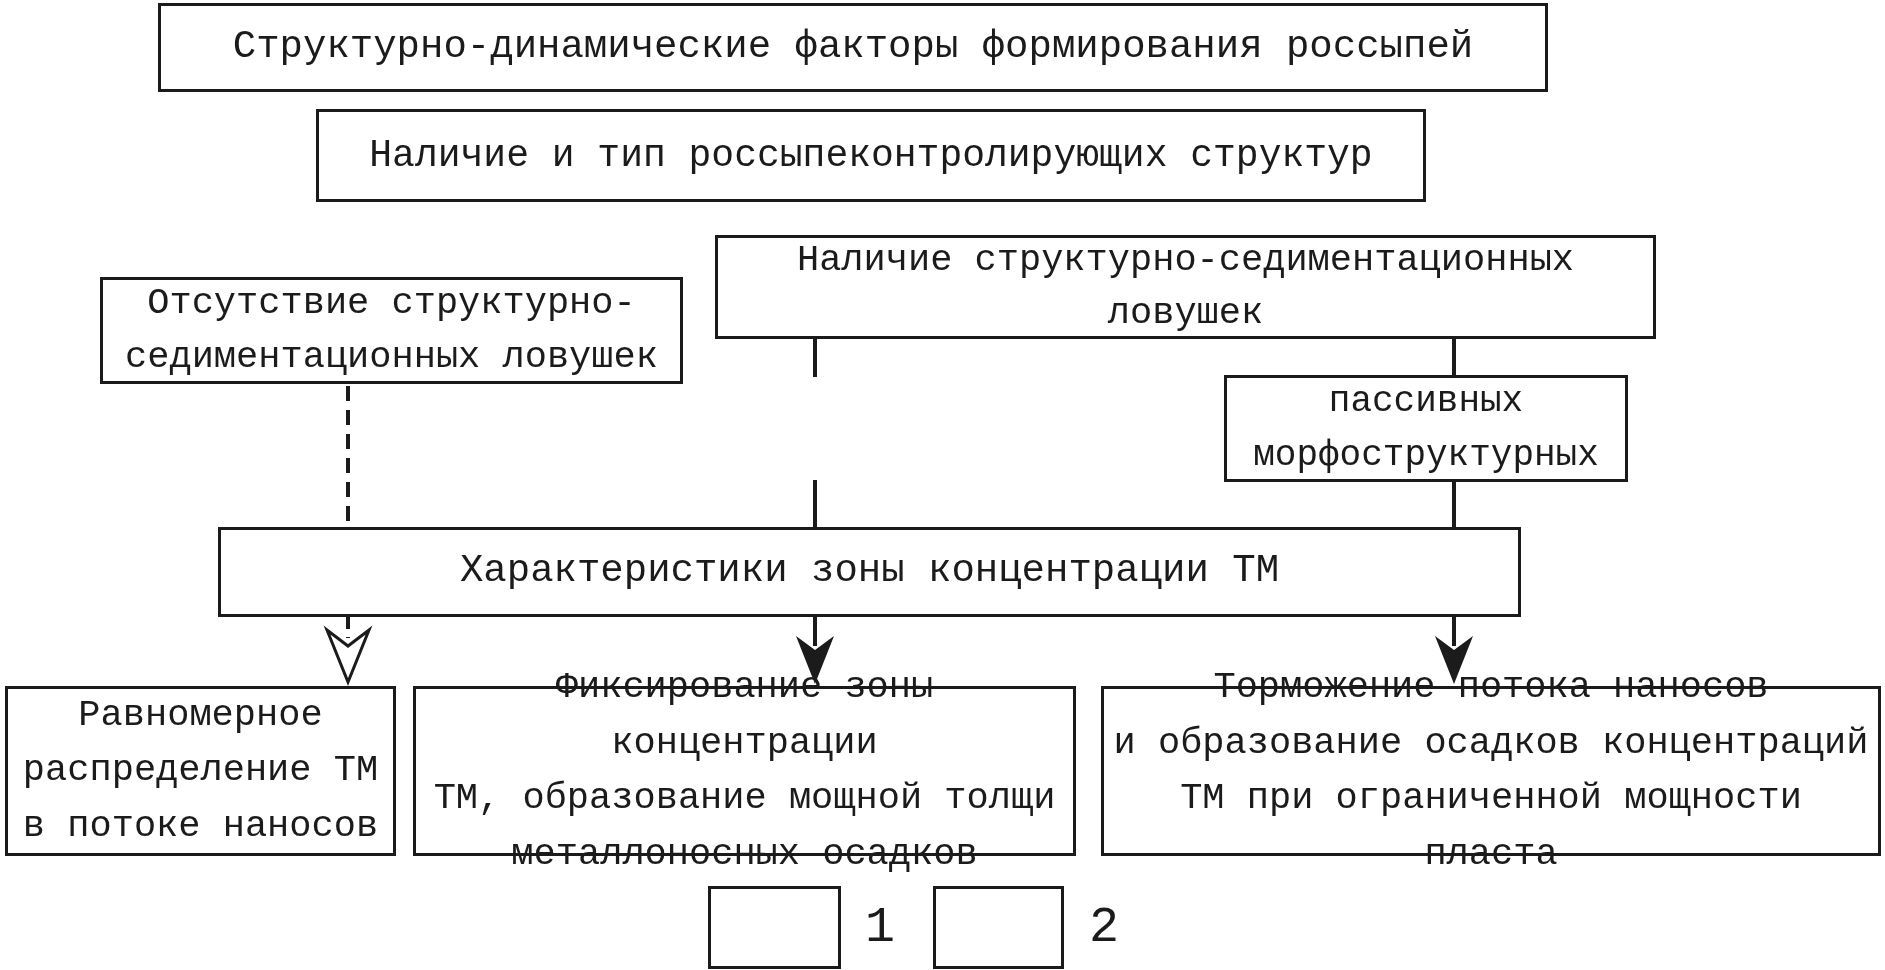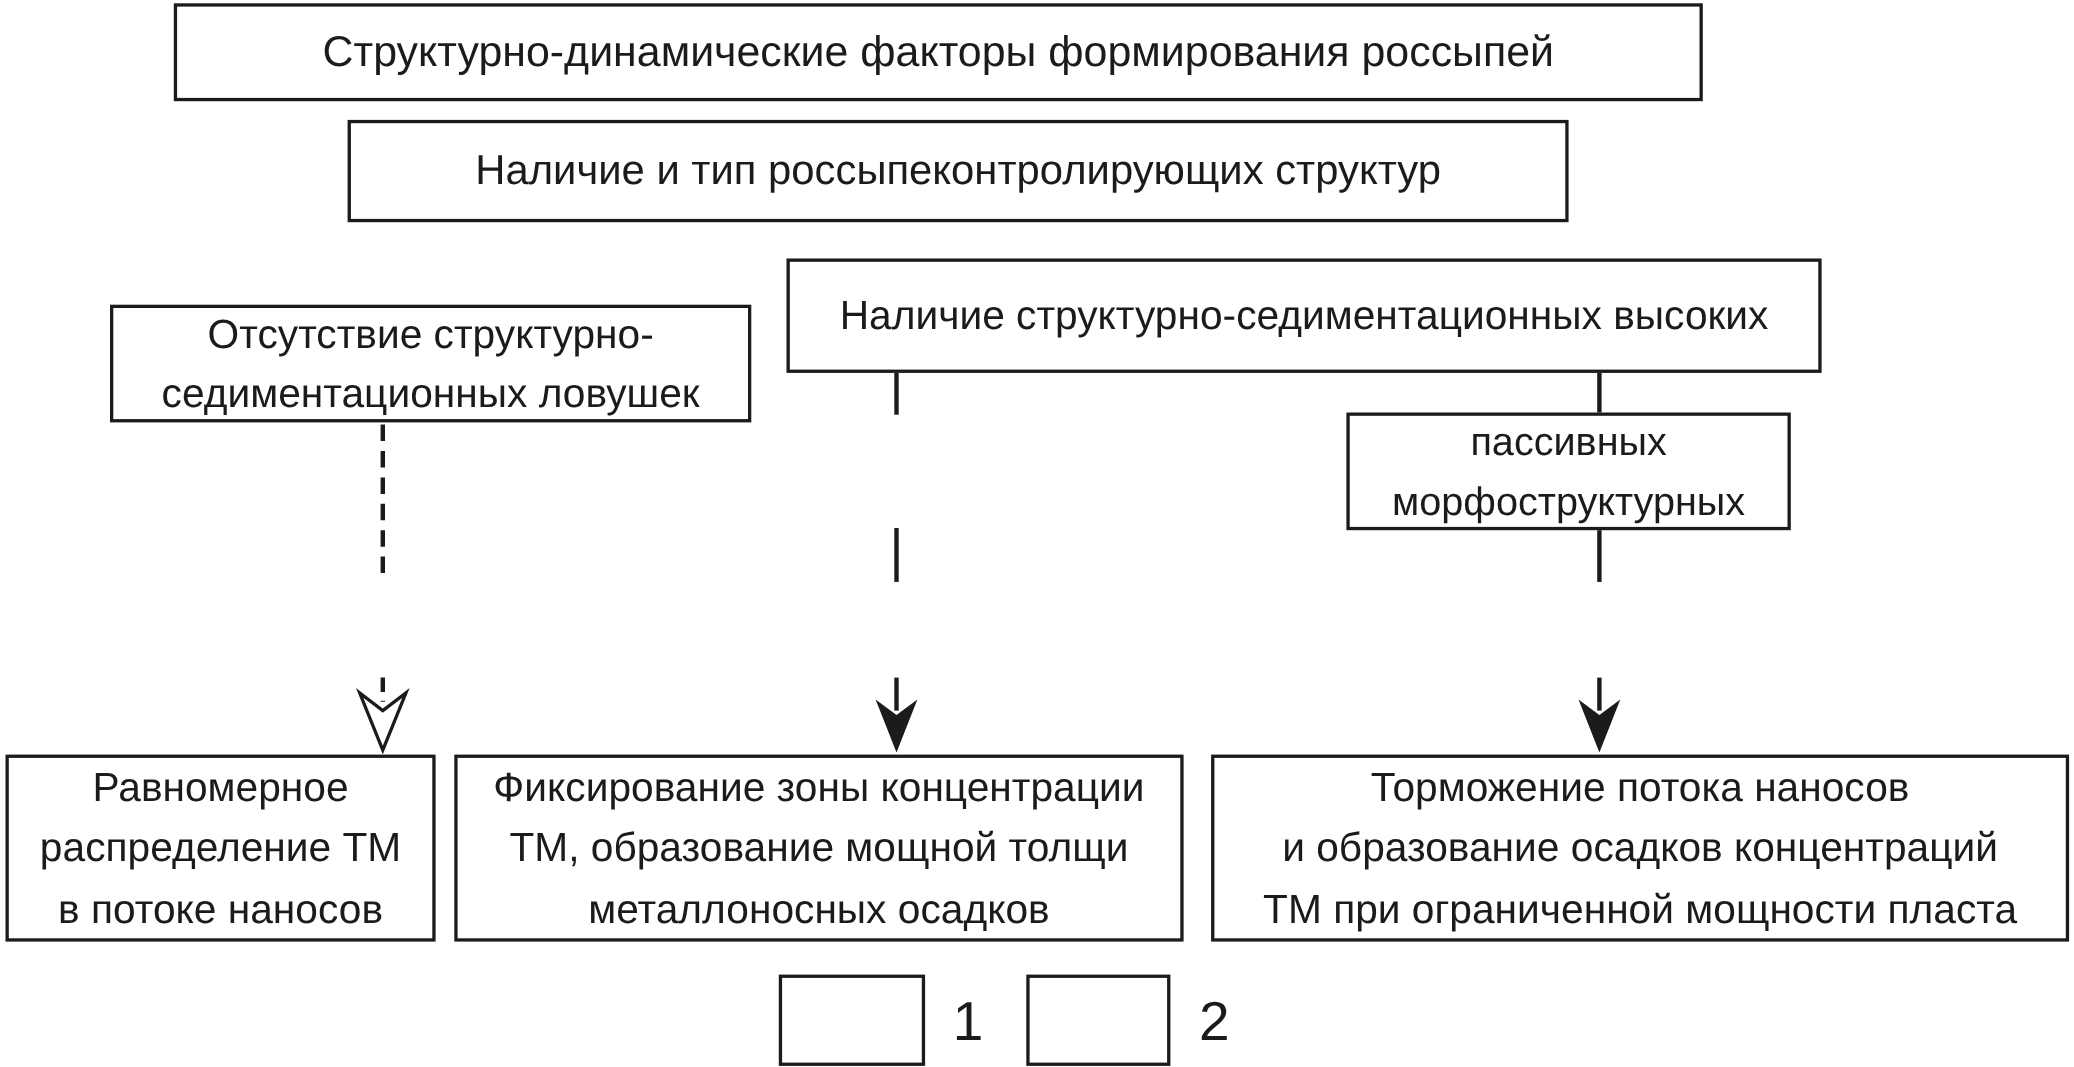--- a/index.html
+++ b/index.html
@@ -1,21 +1,21 @@
 <!DOCTYPE html>
 <html><head>
 <meta charset="utf-8">
 <style>
   html,body{margin:0;padding:0;background:#ffffff;}
   .canvas{
     position:relative;
     width:1885px;
     height:970px;
     background:#ffffff;
-    font-family:Liberation Sans, sans-serif;
+    font-family:Liberation Mono, monospace;
     color:#1b1b1b;
   }
   .connectors{
     position:absolute;
     left:0;top:0;
     width:1885px;height:970px;
   }
   .box{
     position:absolute;
     box-sizing:border-box;
@@ -91,26 +91,27 @@
     </g>
   </svg>
 
   <div class="box title-box">Структурно-динамические факторы формирования россыпей</div>
 
   <div class="box structures-box">Наличие и тип россыпеконтролирующих структур</div>
 
   <div class="box absence-box">Отсутствие структурно-
 седиментационных ловушек</div>
 
-  <div class="box presence-box">Наличие структурно-седиментационных высоких</div>
+  <div class="box presence-box">Наличие структурно-седиментационных ловушек</div>
 
 
   <div class="box passive-box">пассивных
 морфоструктурных</div>
 
+  <div class="box characteristics-box">Характеристики зоны концентрации ТМ</div>
 
   <div class="box outcome fixation-box">Фиксирование зоны концентрации
 ТМ, образование мощной толщи
 металлоносных осадков</div>
 
   <div class="box outcome uniform-box">Равномерное
 распределение ТМ
 в потоке наносов</div>
 
   <div class="box outcome braking-box">Торможение потока наносов

